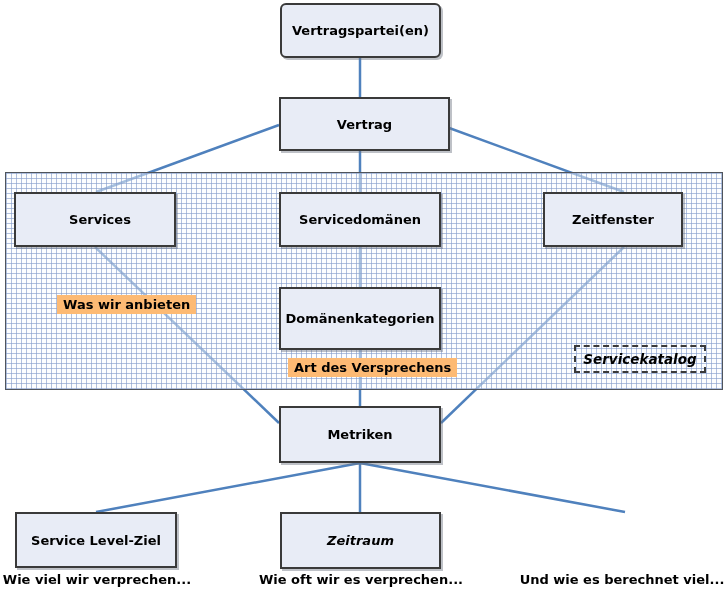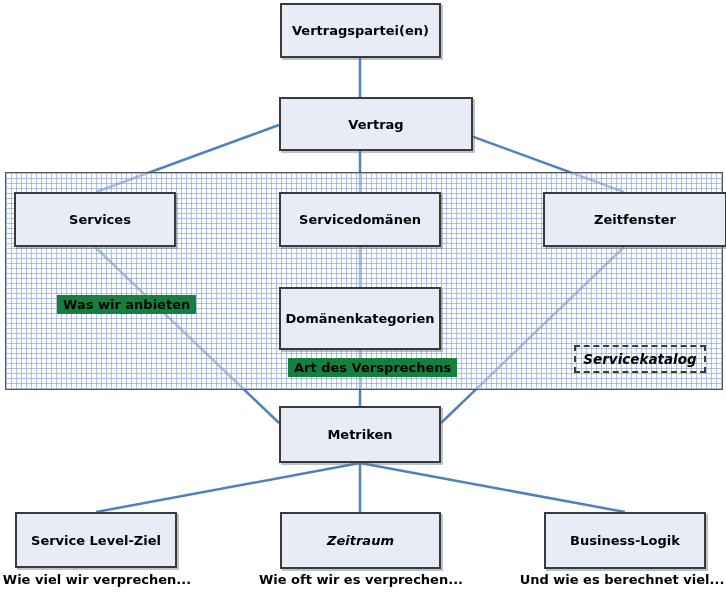--- a/index.html
+++ b/index.html
@@ -42,21 +42,21 @@
     justify-content: center;
     z-index: 3;
     font-weight: 700;
     font-size: 13px;
     color: #000000;
     white-space: nowrap;
   }
   .annotation {
     position: absolute;
     z-index: 3;
-    background: #15803d;
+    background: #fdba74;
     font-weight: 700;
     font-size: 13px;
     color: #000000;
     white-space: nowrap;
     padding: 2px 6px;
   }
   .catalog {
     position: absolute;
     box-sizing: border-box;
     left: 574px; top: 345px;
@@ -76,25 +76,25 @@
     position: absolute;
     top: 572px;
     transform: translateX(-50%);
     z-index: 3;
     font-weight: 700;
     font-size: 13px;
     color: #000000;
     white-space: nowrap;
   }
   
-  .n-vertragsparteien   { left: 280px; top: 3px;   width: 161px; height: 55px; }
-  .n-vertrag            { left: 279px; top: 97px;  width: 194px; height: 54px; }
+  .n-vertragsparteien   { left: 280px; top: 3px;   width: 161px; height: 55px; border-radius: 6px; }
+  .n-vertrag            { left: 279px; top: 97px;  width: 171px; height: 54px; }
   .n-services           { left: 14px;  top: 192px; width: 162px; height: 55px; padding-left: 10px; }
   .n-servicedomaenen    { left: 279px; top: 192px; width: 162px; height: 55px; }
-  .n-zeitfenster        { left: 543px; top: 192px; width: 184px; height: 55px; }
+  .n-zeitfenster        { left: 543px; top: 192px; width: 140px; height: 55px; }
   .n-domaenenkategorien { left: 279px; top: 287px; width: 162px; height: 63px; }
   .n-metriken           { left: 279px; top: 406px; width: 162px; height: 57px; }
   .n-service-level-ziel { left: 15px;  top: 512px; width: 162px; height: 56px; }
   .n-zeitraum           { left: 280px; top: 512px; width: 161px; height: 57px; font-style: italic; }
   .n-business-logik     { left: 544px; top: 512px; width: 162px; height: 57px; }
   .a-was-wir-anbieten        { left: 57px;  top: 295px; }
   .a-zeit-des-versprechens   { left: 504px; top: 295px; }
   .a-art-des-versprechens    { left: 288px; top: 358px; }
   .c-service-level-ziel { left: 97px; }
   .c-zeitraum           { left: 361px; }
@@ -141,23 +141,20 @@
   </div>
   <div class="node n-metriken">
     <span>Metriken</span>
   </div>
   <div class="node n-service-level-ziel">
     <span>Service Level-Ziel</span>
   </div>
   <div class="node n-zeitraum">
     <span>Zeitraum</span>
   </div>
-  <div class="node n-business-logik">
-    <span>Business-Logik</span>
-  </div>
 
   <div class="annotation a-was-wir-anbieten">Was wir anbieten</div>
   <div class="annotation a-art-des-versprechens">Art des Versprechens</div>
 
   <div class="catalog">
     <span>Servicekatalog</span>
   </div>
 
   <div class="caption c-service-level-ziel">Wie viel wir verprechen...</div>
   <div class="caption c-zeitraum">Wie oft wir es verprechen...</div>

